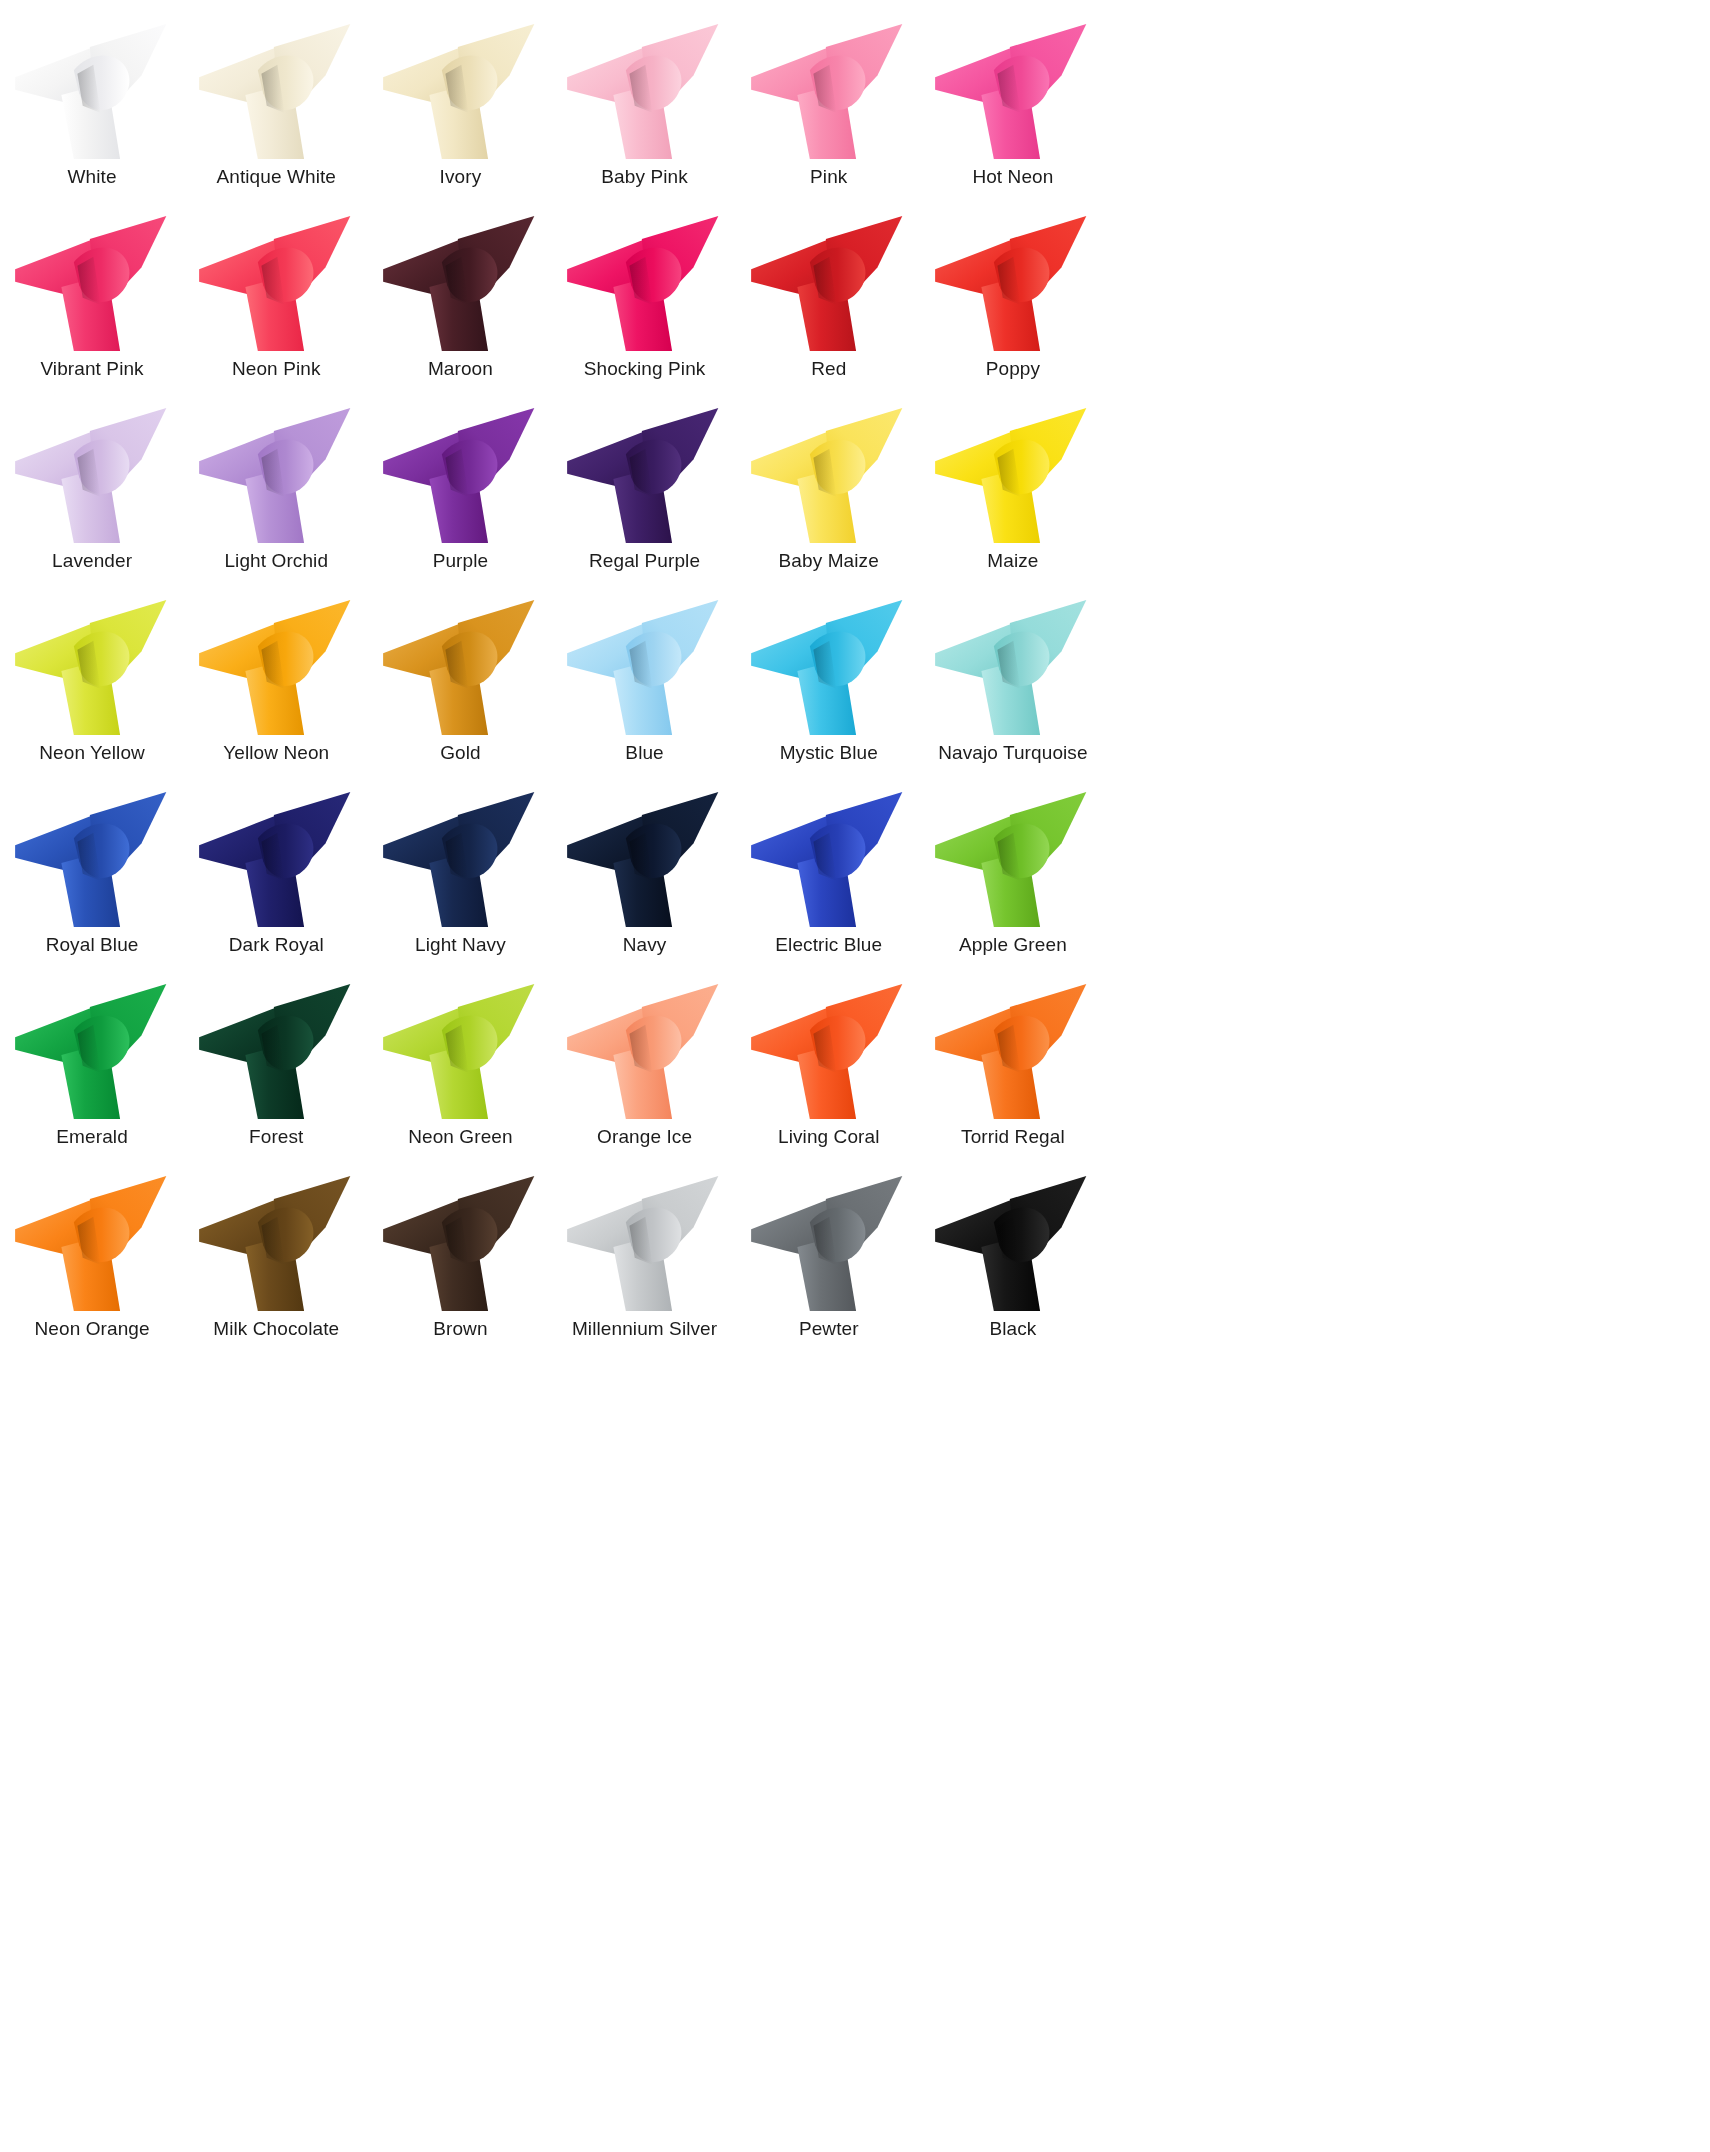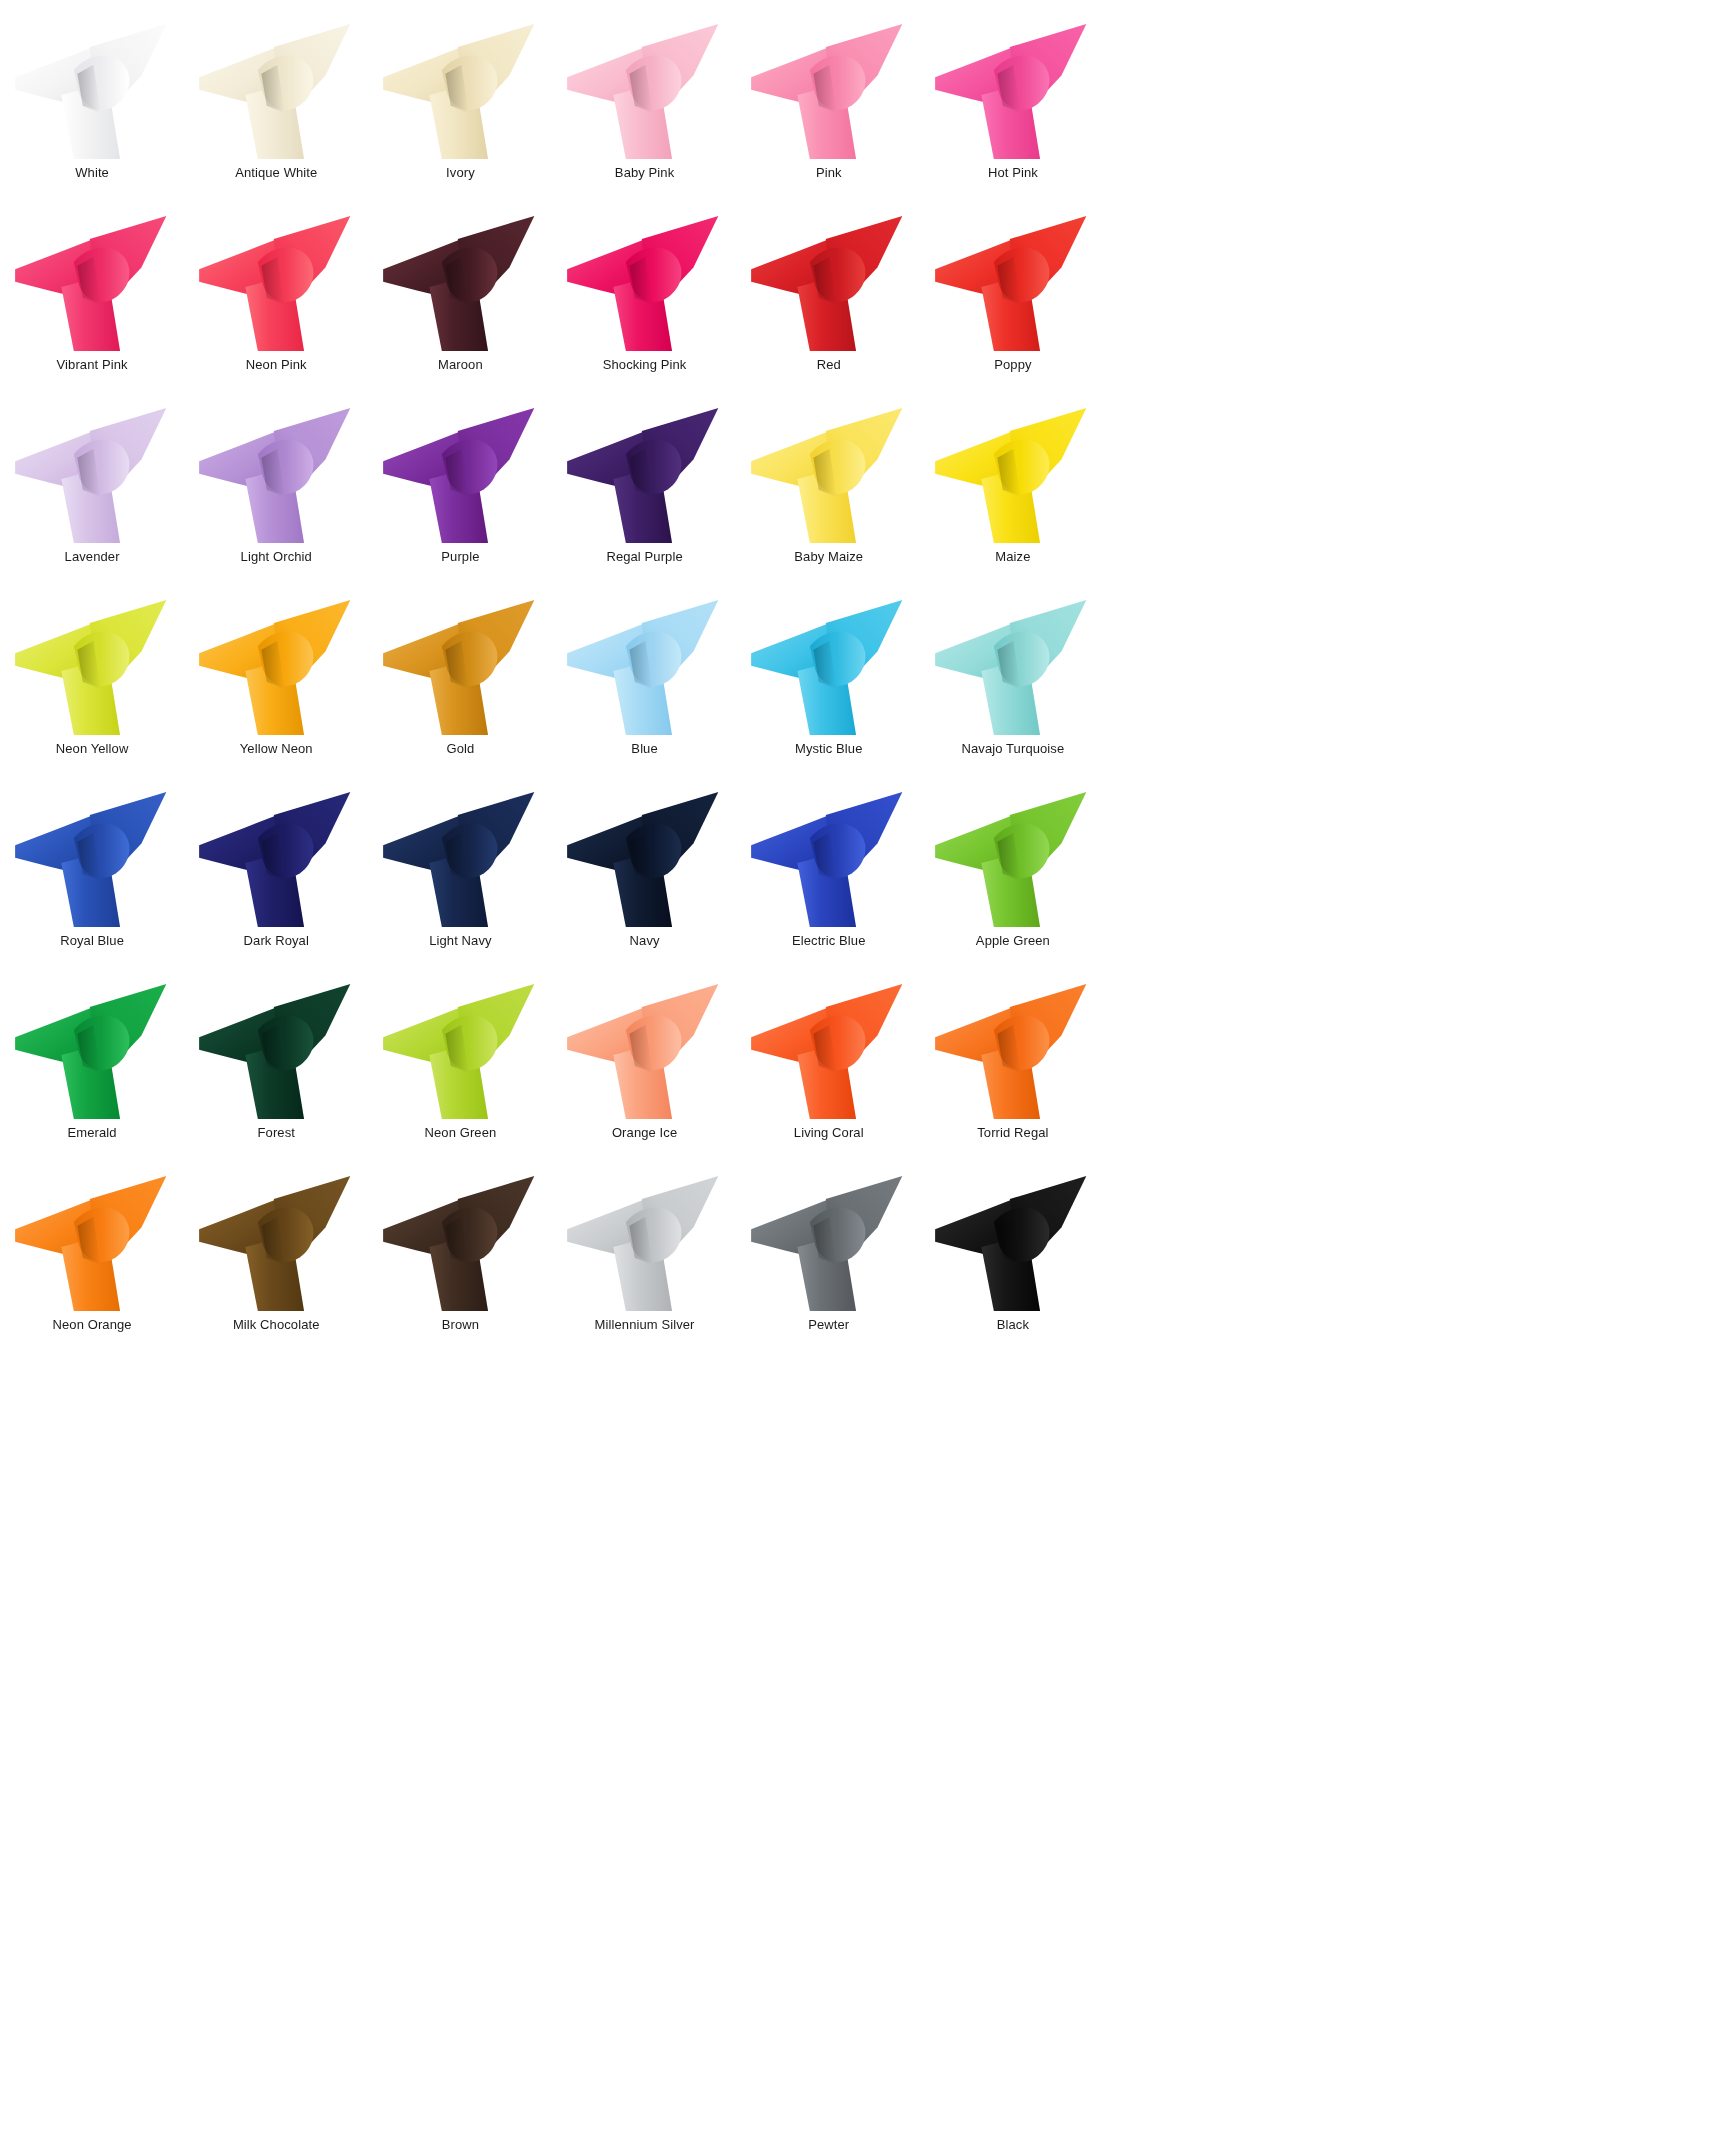--- a/index.html
+++ b/index.html
@@ -31,21 +31,21 @@
   }
   .ribbon-art {
     width: 169px;
     height: 143px;
     display: block;
     margin: 0 auto;
   }
   .swatch-label {
     margin-top: 1.8px;
     text-align: right;
-    font-size: 13px;
+    font-size: 19px;
     line-height: 1.33;
     color: #1c1c1c;
     letter-spacing: 0.1px;
     max-width: 151px;
     font-weight: 400;
   }
 </style>
 </head>
 <body>
 
@@ -257,21 +257,21 @@
             <stop offset="0%" stop-color="#000000" stop-opacity="0.22"></stop>
             <stop offset="100%" stop-color="#000000" stop-opacity="0"></stop>
           </linearGradient>
         </defs>
         <path d="M8 64 L60 44 L96 30 L104 66 L96 100 L46 88 L8 78 Z" fill="url(#g5band)"></path>
         <path d="M92 30 L178 4 L150 62 L122 92 L96 72 Z" fill="url(#g5tip)"></path>
         <path d="M60 84 L112 70 L126 156 L74 156 Z" fill="url(#g5tail)"></path>
         <path d="M74 56 C92 34 124 34 134 56 C142 74 130 94 112 100 C96 104 84 94 80 82 Z" fill="url(#g5fold)"></path>
         <path d="M78 60 L96 50 L104 104 L84 96 Z" fill="url(#g5shd)"></path>
       </svg>
-      <div class="swatch-label">Hot Pink</div>
+      <div class="swatch-label">Hot Neon</div>
     </div>
     <div class="swatch-cell">
       <svg class="ribbon-art" viewBox="0 0 190 160">
         <defs>
           <linearGradient id="g6tip" x1="0%" y1="100%" x2="100%" y2="0%">
             <stop offset="0%" stop-color="#e01a57"></stop>
             <stop offset="45%" stop-color="#f2376e"></stop>
             <stop offset="100%" stop-color="#f64a7a"></stop>
           </linearGradient>
           <linearGradient id="g6band" x1="0%" y1="0%" x2="100%" y2="100%">

